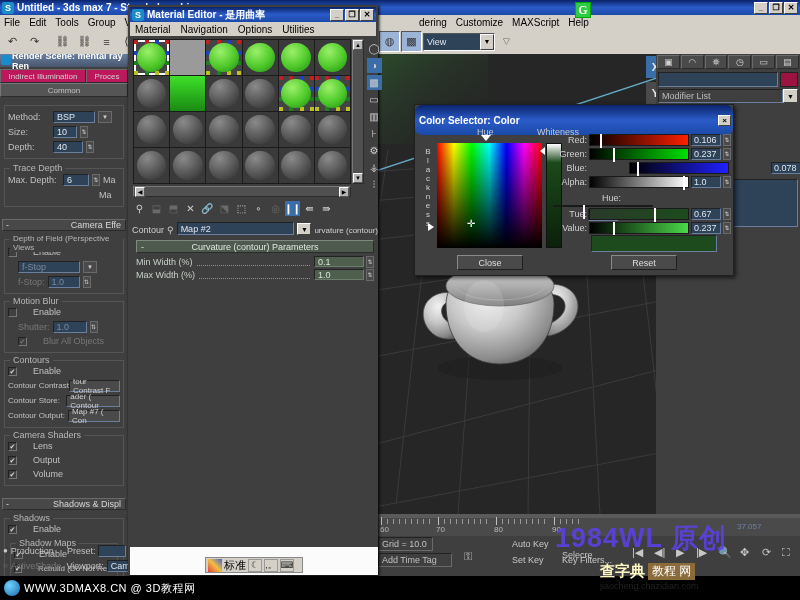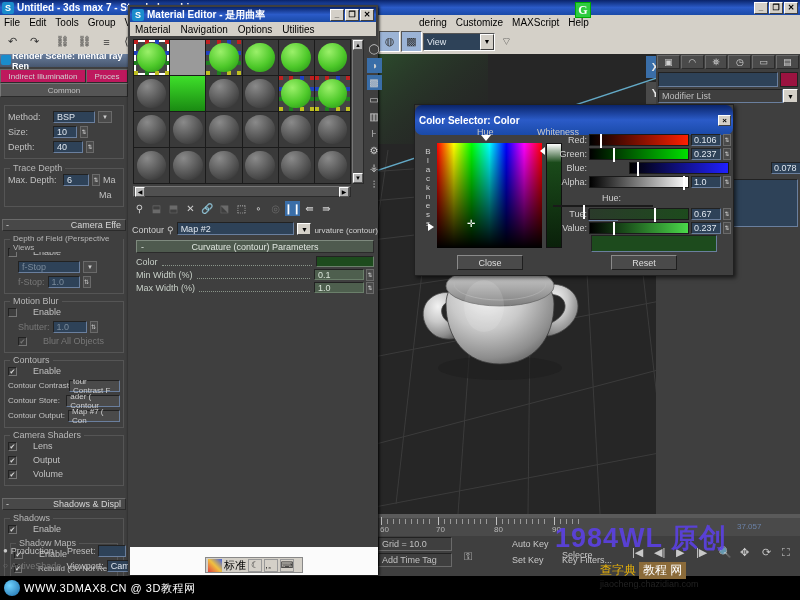--- a/index.html
+++ b/index.html
@@ -278,21 +278,21 @@
   #wmbar .logo { width:16px; height:16px; border-radius:50%;
            background:radial-gradient(circle at 35% 35%,#6fd2ff,#1a6aa8); }
   #wmbar .txt { color:#fff; font-size:11px; letter-spacing:.5px; }
   #wm-big {
     left:555px; top:520px; width:245px; height:45px;
     color:#5b41e0; font-size:27px; font-weight:bold; letter-spacing:1px;
     opacity:.92; font-family:Liberation Sans, sans-serif;
   }
   #wm-box { left:600px; top:562px; width:140px; height:34px; }
   #wm-box .r1 { display:flex; align-items:center; gap:3px; }
-  #wm-box .cn { color:#eab308; font-size:12px; font-weight:normal; }
+  #wm-box .cn { color:#fef9c3; font-size:15px; font-weight:bold; }
   #wm-box .tag { background:#8b6b3a; color:#fff; font-size:12px; padding:0 4px; }
   #wm-box .url { color:#222; font-size:9px; }
   .gicon {
     left:575px; top:2px; width:16px; height:16px; background:#2ecc40;
     border:1px solid #0a0; color:#fff; font-size:12px; font-weight:bold;
     display:flex; align-items:center; justify-content:center; font-family:"Liberation Serif",serif;
   }
   #cnstatus {
     left:205px; top:557px; width:98px; height:16px; background:#d4d0c8;
     border:1px solid #888; display:flex; align-items:center; gap:2px; padding-left:2px;
@@ -644,21 +644,21 @@
       <span class="tick" style="left:166px"></span>
         <span class="tickbig" style="left:176px"></span>
       <span class="tick" style="left:182px"></span>
         <span class="tick" style="left:188px"></span>
       <span class="tick" style="left:194px"></span>
         <span class="tick" style="left:200px"></span>
     </div>
   </div>
 
   <div id="statusbar" class="abs">
-    <div class="sfield" style="left:0px;top:1px;width:74px;height:14px">Grid = 10.0</div>
+    <div class="sfield" style="left:0px;top:1px;width:55px;height:14px">Grid = 10.0</div>
     <div class="sfield" style="left:0px;top:17px;width:74px;height:14px">Add Time Tag</div>
     <span class="navicon" style="left:86px;top:14px">⚿</span>
     <span class="sbtn2" style="left:134px;top:3px">Auto Key</span>
     <span class="sbtn2" style="left:134px;top:19px">Set Key</span>
     <span class="sbtn2" style="left:184px;top:14px">Selecre</span>
     <span class="sbtn2" style="left:184px;top:19px">Key Filters...</span>
     <span class="navicon" style="left:254px;top:10px">|◀</span>
     <span class="navicon" style="left:276px;top:10px">◀|</span>
     <span class="navicon" style="left:298px;top:10px">▶</span>
     <span class="navicon" style="left:318px;top:10px">|▶</span>
@@ -860,25 +860,20 @@
     <span style="width:14px;height:12px;background:#d4d0c8;border:1px solid;border-color:#fff #404040 #404040 #fff;color:#000;font-size:7px;display:flex;align-items:center;justify-content:center">▼</span>
     <span style="font-size:8px;color:#cfcfcf;white-space:nowrap">urvature (contour)</span>
   </div>
 
   <div class="me-rollup">
     <span style="position:absolute;left:4px">-</span>
     <span>Curvature (contour) Parameters</span>
   </div>
 
   <div class="me-params">
-    <div class="prow">
-      <span>Color</span>
-      <span class="pdots"></span>
-      <span class="pswatch" style="background: rgb(29, 75, 29);"></span>
-    </div>
     <div class="prow">
       <span>Min Width (%)</span>
       <span class="pdots"></span>
       <span class="pval">0.1</span>
       <span class="spin">⇅</span>
     </div>
     <div class="prow">
       <span>Max Width (%)</span>
       <span class="pdots"></span>
       <span class="pval">1.0</span>

